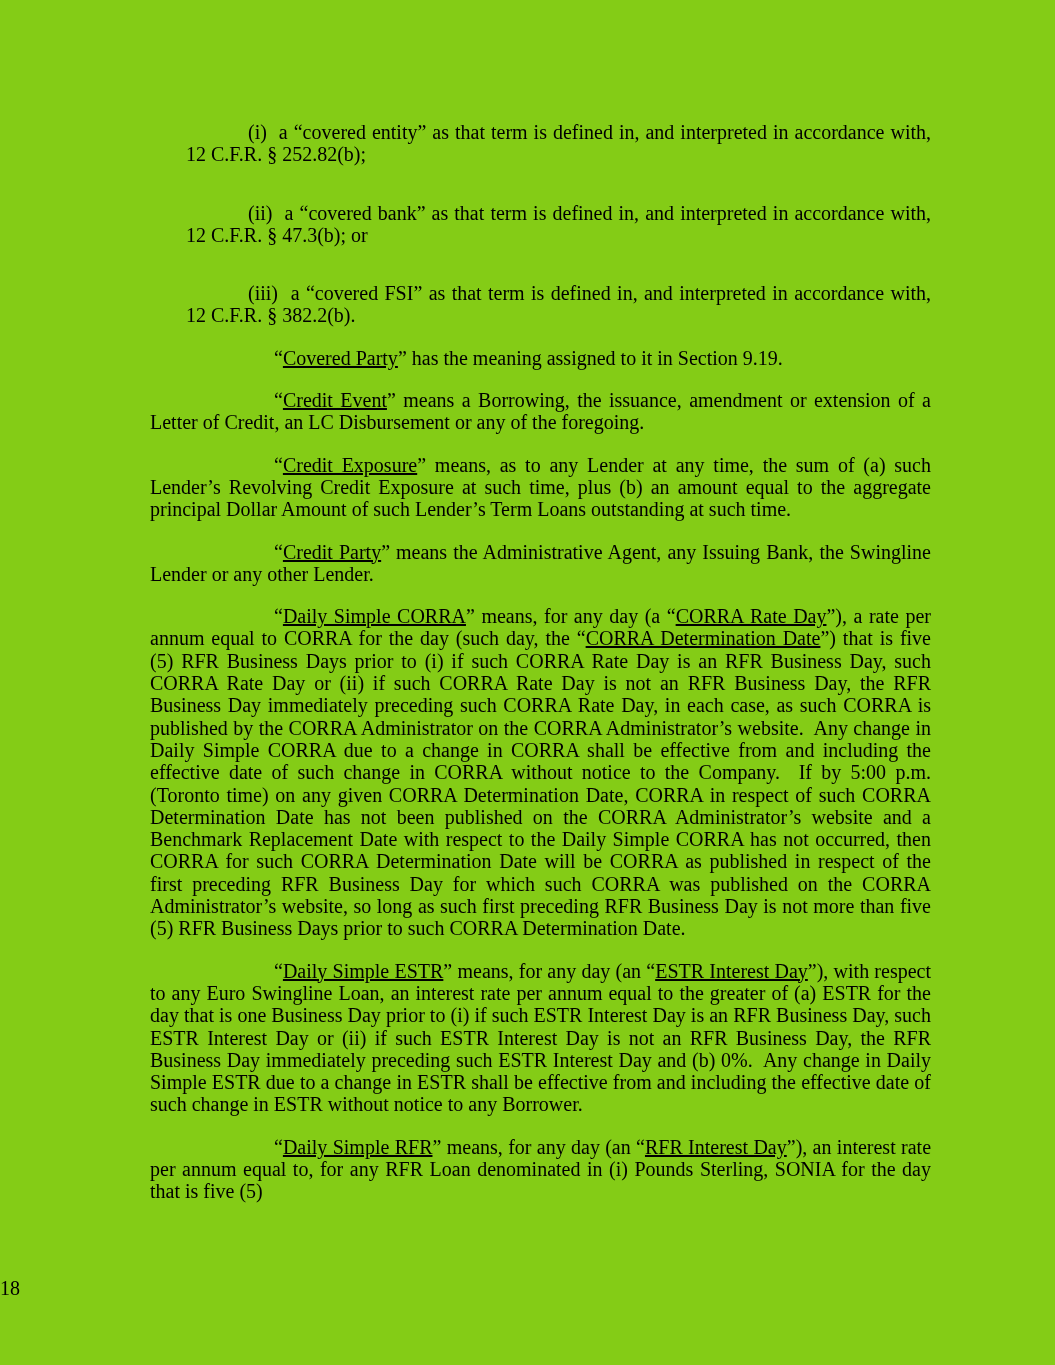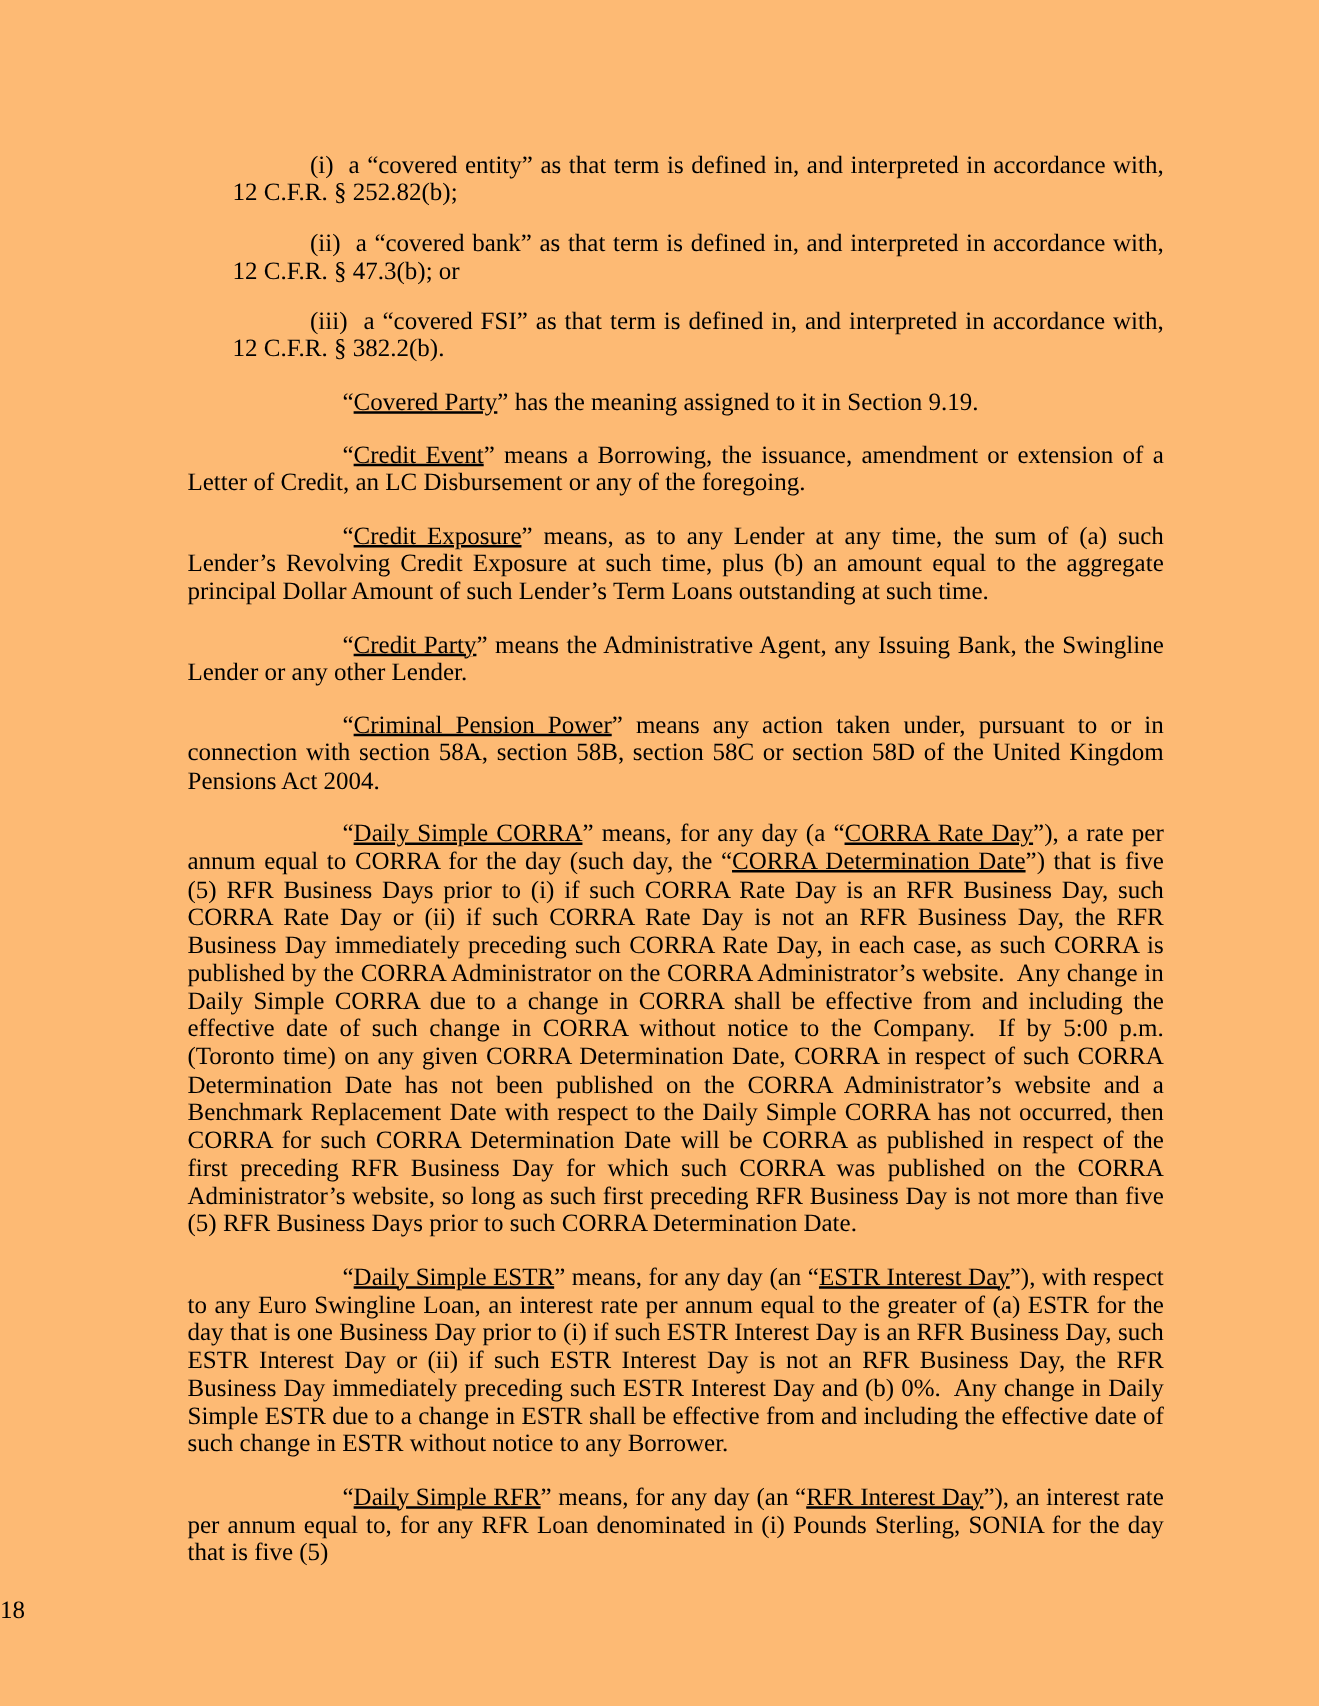--- a/index.html
+++ b/index.html
@@ -15,35 +15,35 @@
     color: #000000;
     overflow: hidden;
   }
   .page {
     position: absolute;
     left: 0; top: 0;
     width: 1055px;
     height: 1365px;
     box-sizing: border-box;
     padding: 121px 124px 0 124px;
-    background: #fdba74;
+    background: #84cc16;
   }
   .doc-body p {
     margin: 0;
     font-size: 20px;
     line-height: 22.3px;
     text-align: justify;
   }
   .doc-body p.body {
     margin-top: 20px;
     text-indent: 124px;
     margin-left: 26px;
   }
   .doc-body p.sub {
-    margin-top: 18px;
+    margin-top: 36px;
     margin-left: 62px;
     text-indent: 62px;
   }
   .doc-body p:first-child {
     margin-top: 0;
   }
   .defined-term {
     text-decoration: underline;
   }
   .footer {
@@ -60,19 +60,18 @@
 
 <div class="page">
   <div class="doc-body">
       <p class="sub"><span>(i)&nbsp; a “covered entity” as that term is defined in, and interpreted in accordance with, 12 C.F.R. § 252.82(b);</span></p>
       <p class="sub"><span>(ii)&nbsp; a “covered bank” as that term is defined in, and interpreted in accordance with, 12 C.F.R. § 47.3(b); or</span></p>
       <p class="sub"><span>(iii)&nbsp; a “covered FSI” as that term is defined in, and interpreted in accordance with, 12 C.F.R. § 382.2(b).</span></p>
       <p class="body"><span>“</span><span class="defined-term">Covered Party</span><span>” has the meaning assigned to it in Section 9.19.</span></p>
       <p class="body"><span>“</span><span class="defined-term">Credit Event</span><span>” means a Borrowing, the issuance, amendment or extension of a Letter of Credit, an LC Disbursement or any of the foregoing.</span></p>
       <p class="body"><span>“</span><span class="defined-term">Credit Exposure</span><span>” means, as to any Lender at any time, the sum of (a) such Lender’s Revolving Credit Exposure at such time, plus (b) an amount equal to the aggregate principal Dollar Amount of such Lender’s Term Loans outstanding at such time.</span></p>
       <p class="body"><span>“</span><span class="defined-term">Credit Party</span><span>” means the Administrative Agent, any Issuing Bank, the Swingline Lender or any other Lender.</span></p>
-      <p class="body"><span>“</span><span class="defined-term">Criminal Pension Power</span><span>” means any action taken under, pursuant to or in connection with section 58A, section 58B, section 58C or section 58D of the United Kingdom Pensions Act 2004.</span></p>
       <p class="body"><span>“</span><span class="defined-term">Daily Simple CORRA</span><span>” means, for any day (a “</span><span class="defined-term">CORRA Rate Day</span><span>”), a rate per annum equal to CORRA for the day (such day, the “</span><span class="defined-term">CORRA Determination Date</span><span>”) that is five (5) RFR Business Days prior to (i) if such CORRA Rate Day is an RFR Business Day, such CORRA Rate Day or (ii) if such CORRA Rate Day is not an RFR Business Day, the RFR Business Day immediately preceding such CORRA Rate Day, in each case, as such CORRA is published by the CORRA Administrator on the CORRA Administrator’s website.&nbsp; Any change in Daily Simple CORRA due to a change in CORRA shall be effective from and including the effective date of such change in CORRA without notice to the Company.&nbsp; If by 5:00 p.m. (Toronto time) on any given CORRA Determination Date, CORRA in respect of such CORRA Determination Date has not been published on the CORRA Administrator’s website and a Benchmark Replacement Date with respect to the Daily Simple CORRA has not occurred, then CORRA for such CORRA Determination Date will be CORRA as published in respect of the first preceding RFR Business Day for which such CORRA was published on the CORRA Administrator’s website, so long as such first preceding RFR Business Day is not more than five (5) RFR Business Days prior to such CORRA Determination Date.</span></p>
       <p class="body"><span>“</span><span class="defined-term">Daily Simple ESTR</span><span>” means, for any day (an “</span><span class="defined-term">ESTR Interest Day</span><span>”), with respect to any Euro Swingline Loan, an interest rate per annum equal to the greater of (a) ESTR for the day that is one Business Day prior to (i) if such ESTR Interest Day is an RFR Business Day, such ESTR Interest Day or (ii) if such ESTR Interest Day is not an RFR Business Day, the RFR Business Day immediately preceding such ESTR Interest Day and (b) 0%.&nbsp; Any change in Daily Simple ESTR due to a change in ESTR shall be effective from and including the effective date of such change in ESTR without notice to any Borrower.</span></p>
       <p class="body"><span>“</span><span class="defined-term">Daily Simple RFR</span><span>” means, for any day (an “</span><span class="defined-term">RFR Interest Day</span><span>”), an interest rate per annum equal to, for any RFR Loan denominated in (i) Pounds Sterling, SONIA for the day that is five (5)</span></p>
     </div>
   <div class="footer">18</div>
 </div>
 
 </body></html>

